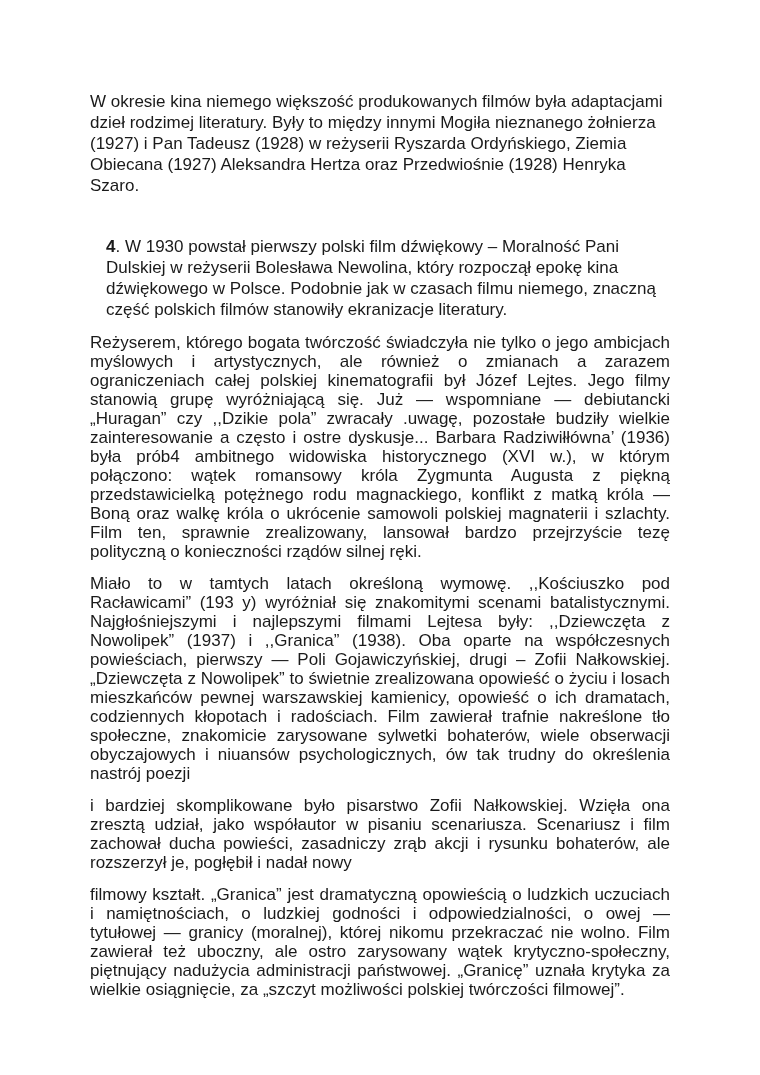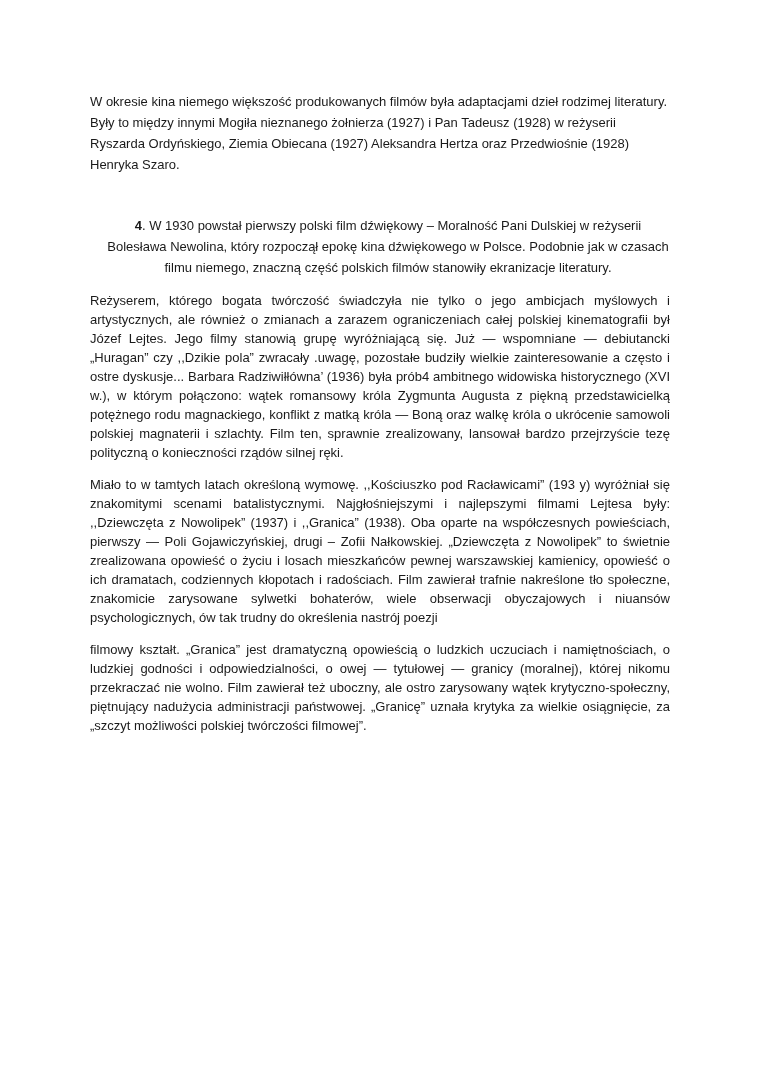--- a/index.html
+++ b/index.html
@@ -1,28 +1,29 @@
 <!DOCTYPE html>
 <html><head>
   <meta charset="utf-8">
   <style>
     html, body { margin: 0; padding: 0; background: #ffffff; }
     body { width: 760px; height: 1075px; position: relative; overflow: hidden; }
     .page {
       position: absolute; left: 90px; top: 91px; width: 580px;
       font-family: "Liberation Sans", sans-serif;
-      font-size: 13px; color: #1a1a1a;
+      font-size: 17px; color: #1a1a1a;
     }
     .p1 { line-height: 21px; margin: 0 0 40px 0; text-align: left; }
-    .p2 { line-height: 21px; margin: 0 0 13px 16px; text-align: center; }
+    .p2 { line-height: 21px; margin: 0 0 13px 16px; text-align: left; }
     .pj { line-height: 19px; margin: 0 0 13px 0; text-align: justify; }
     .num { font-weight: bold; }
   </style>
 </head>
 <body>
 
 <div class="page">
   <p class="p1">W okresie kina niemego większość produkowanych filmów była adaptacjami dzieł rodzimej literatury. Były to między innymi Mogiła nieznanego żołnierza (1927) i Pan Tadeusz (1928) w reżyserii Ryszarda Ordyńskiego, Ziemia Obiecana (1927) Aleksandra Hertza oraz Przedwiośnie (1928) Henryka Szaro.</p>
   <p class="p2"><span class="num">4</span><span>. W 1930 powstał pierwszy polski film dźwiękowy – Moralność Pani Dulskiej w reżyserii Bolesława Newolina, który rozpoczął epokę kina dźwiękowego w Polsce. Podobnie jak w czasach filmu niemego, znaczną część polskich filmów stanowiły ekranizacje literatury.</span></p>
   <p class="pj">Reżyserem, którego bogata twórczość świadczyła nie tylko o jego ambicjach myślowych i artystycznych, ale również o zmianach a zarazem ograniczeniach całej polskiej kinematografii był Józef Lejtes. Jego filmy stanowią grupę wyróżniającą się. Już — wspomniane — debiutancki „Huragan” czy ,,Dzikie pola” zwracały .uwagę, pozostałe budziły wielkie zainteresowanie a często i ostre dyskusje... Barbara Radziwiłłówna’ (1936) była prób4 ambitnego widowiska historycznego (XVI w.), w którym połączono: wątek romansowy króla Zygmunta Augusta z piękną przedstawicielką potężnego rodu magnackiego, konflikt z matką króla — Boną oraz walkę króla o ukrócenie samowoli polskiej magnaterii i szlachty. Film ten, sprawnie zrealizowany, lansował bardzo przejrzyście tezę polityczną o konieczności rządów silnej ręki.</p>
   <p class="pj">Miało to w tamtych latach określoną wymowę. ,,Kościuszko pod Racławicami” (193 y) wyróżniał się znakomitymi scenami batalistycznymi. Najgłośniejszymi i najlepszymi filmami Lejtesa były: ,,Dziewczęta z Nowolipek” (1937) i ,,Granica” (1938). Oba oparte na współczesnych powieściach, pierwszy — Poli Gojawiczyńskiej, drugi – Zofii Nałkowskiej. „Dziewczęta z Nowolipek” to świetnie zrealizowana opowieść o życiu i losach mieszkańców pewnej warszawskiej kamienicy, opowieść o ich dramatach, codziennych kłopotach i radościach. Film zawierał trafnie nakreślone tło społeczne, znakomicie zarysowane sylwetki bohaterów, wiele obserwacji obyczajowych i niuansów psychologicznych, ów tak trudny do określenia nastrój poezji</p>
+  <p class="pj">i bardziej skomplikowane było pisarstwo Zofii Nałkowskiej. Wzięła ona zresztą udział, jako współautor w pisaniu scenariusza. Scenariusz i film zachował ducha powieści, zasadniczy zrąb akcji i rysunku bohaterów, ale rozszerzył je, pogłębił i nadał nowy</p>
   <p class="pj">filmowy kształt. „Granica” jest dramatyczną opowieścią o ludzkich uczuciach i namiętnościach, o ludzkiej godności i odpowiedzialności, o owej — tytułowej — granicy (moralnej), której nikomu przekraczać nie wolno. Film zawierał też uboczny, ale ostro zarysowany wątek krytyczno-społeczny, piętnujący nadużycia administracji państwowej. „Granicę” uznała krytyka za wielkie osiągnięcie, za „szczyt możliwości polskiej twórczości filmowej”.</p>
 </div>
 
 </body></html>

